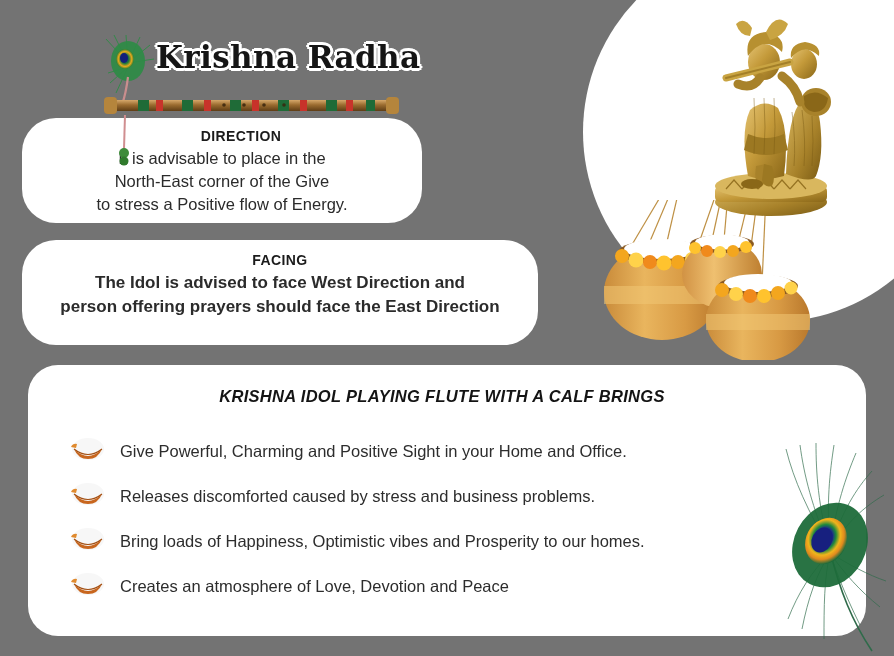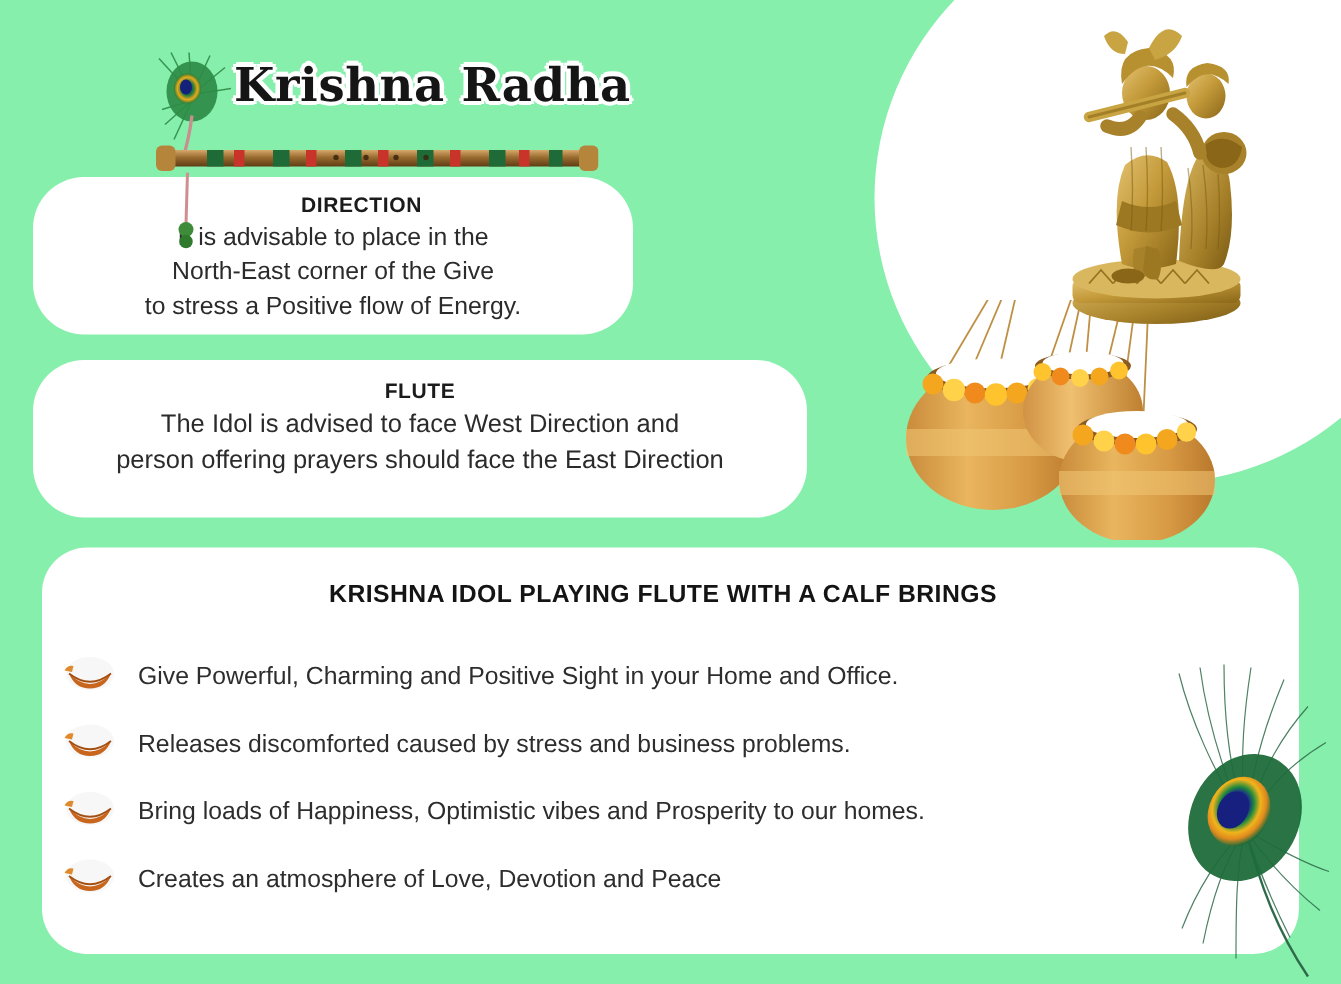--- a/index.html
+++ b/index.html
@@ -8,21 +8,21 @@
     width: 894px;
     height: 656px;
     overflow: hidden;
     font-family: "Liberation Sans", sans-serif;
   }
 
   #poster {
     position: relative;
     width: 894px;
     height: 656px;
-    background: #86efac;
+    background: #737373;
     overflow: hidden;
   }
 
   
   .hero-circle {
     position: absolute;
     left: 583px;
     top: -58px;
     width: 380px;
     height: 380px;
@@ -130,42 +130,43 @@
   .card-body {
     text-align: center;
     font-size: 16.5px;
     line-height: 23px;
     color: #2b2b2b;
     font-weight: 400;
   }
   .card-direction .card-title { margin-top: 10px; padding-left: 38px; }
   .card-direction .card-body  { margin-top: 3px; }
   .card-facing .card-title { margin-top: 12px; }
-  .card-facing .card-body  { margin-top: 3px; font-size: 17px; line-height: 24px; }
+  .card-facing .card-body  { margin-top: 3px; font-size: 17px; line-height: 24px; font-weight: bold; }
 
   
   .panel {
     position: absolute;
     left: 28px; top: 365px;
     width: 838px; height: 271px;
     background: #ffffff;
     border-radius: 30px;
     z-index: 5;
     overflow: hidden;
   }
   .panel-title {
     margin-top: 22px;
     text-align: center;
     font-size: 16.5px;
     font-weight: 700;
     letter-spacing: .3px;
     color: #141414;
     padding-right: 10px;
-  }
-  .bullets { margin-top: 22px; padding-left: 4px; }
+    font-style: italic;
+  }
+  .bullets { margin-top: 22px; padding-left: 32px; }
   .bullet-row {
     display: flex;
     align-items: center;
     height: 45px;
   }
   .bullet-icon {
     width: 40px; height: 30px;
     flex: 0 0 40px;
     margin-right: 12px;
     margin-left: 8px;
@@ -401,21 +402,21 @@
   <div class="card card-direction">
     <div class="card-title">DIRECTION</div>
     <div class="card-body">
       <div>It is advisable to place in the</div>
       <div>North-East corner of the Give</div>
       <div>to stress a Positive flow of Energy.</div>
     </div>
   </div>
 
   <div class="card card-facing">
-    <div class="card-title">FLUTE</div>
+    <div class="card-title">FACING</div>
     <div class="card-body">
       <div>The Idol is advised to face West Direction and</div>
       <div>person offering prayers should face the East Direction</div>
     </div>
   </div>
 
   <div class="panel">
     <div class="panel-title">KRISHNA IDOL PLAYING FLUTE WITH A CALF BRINGS</div>
 
     <div class="bullets">

